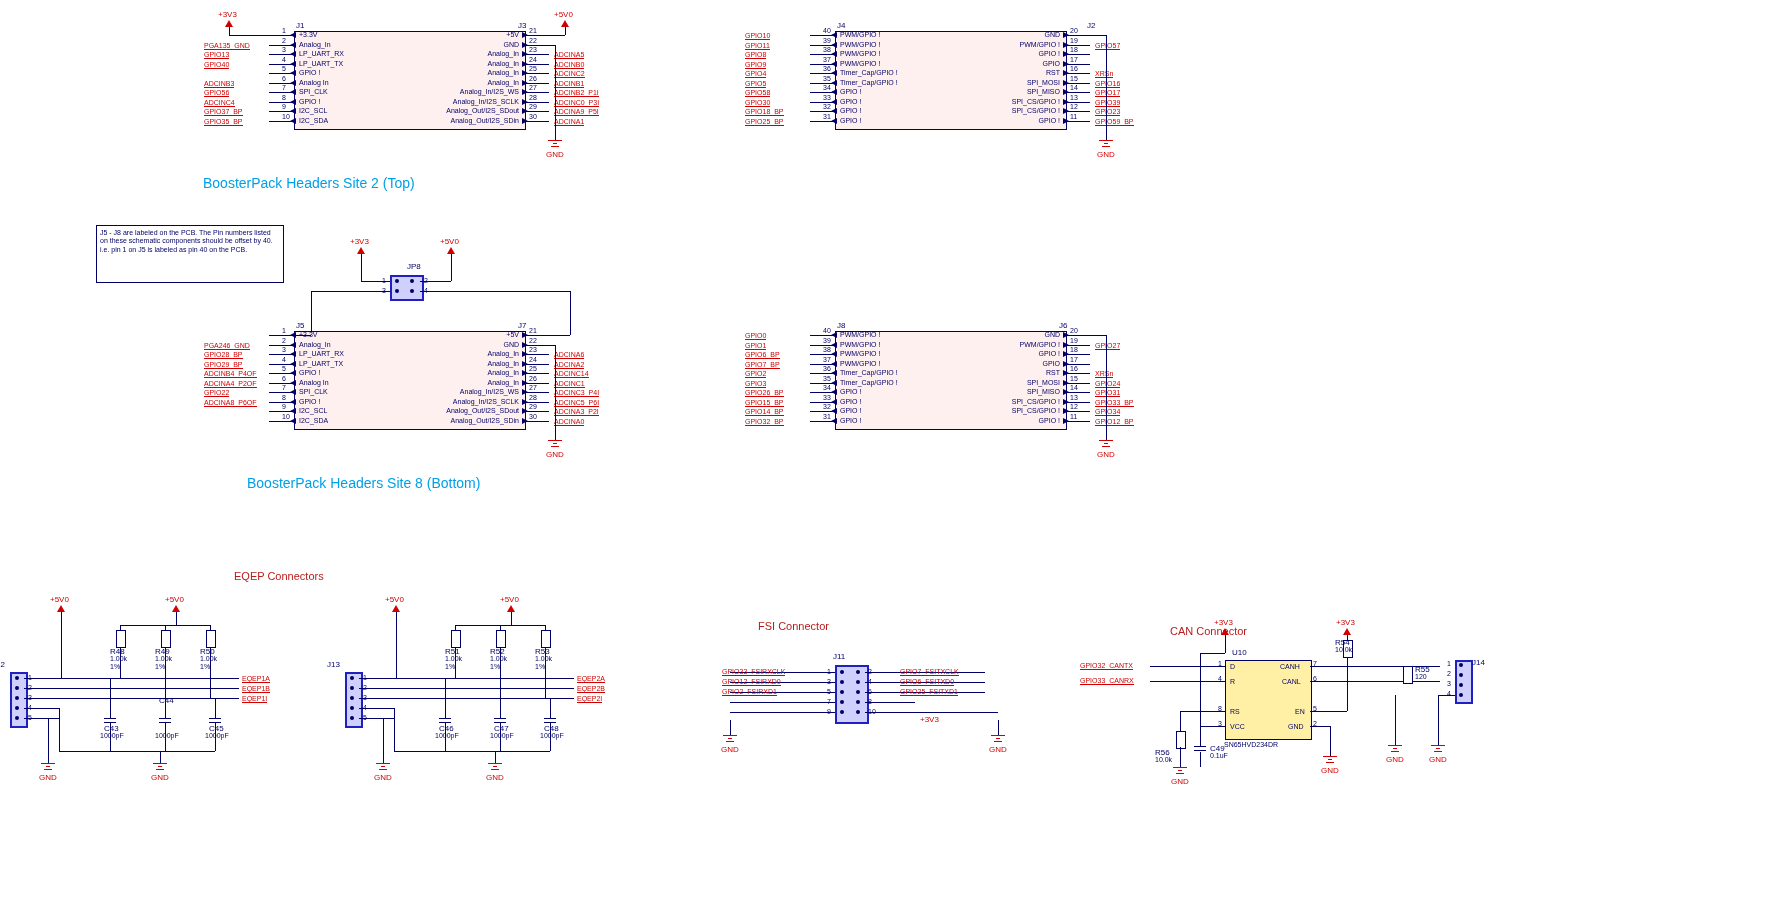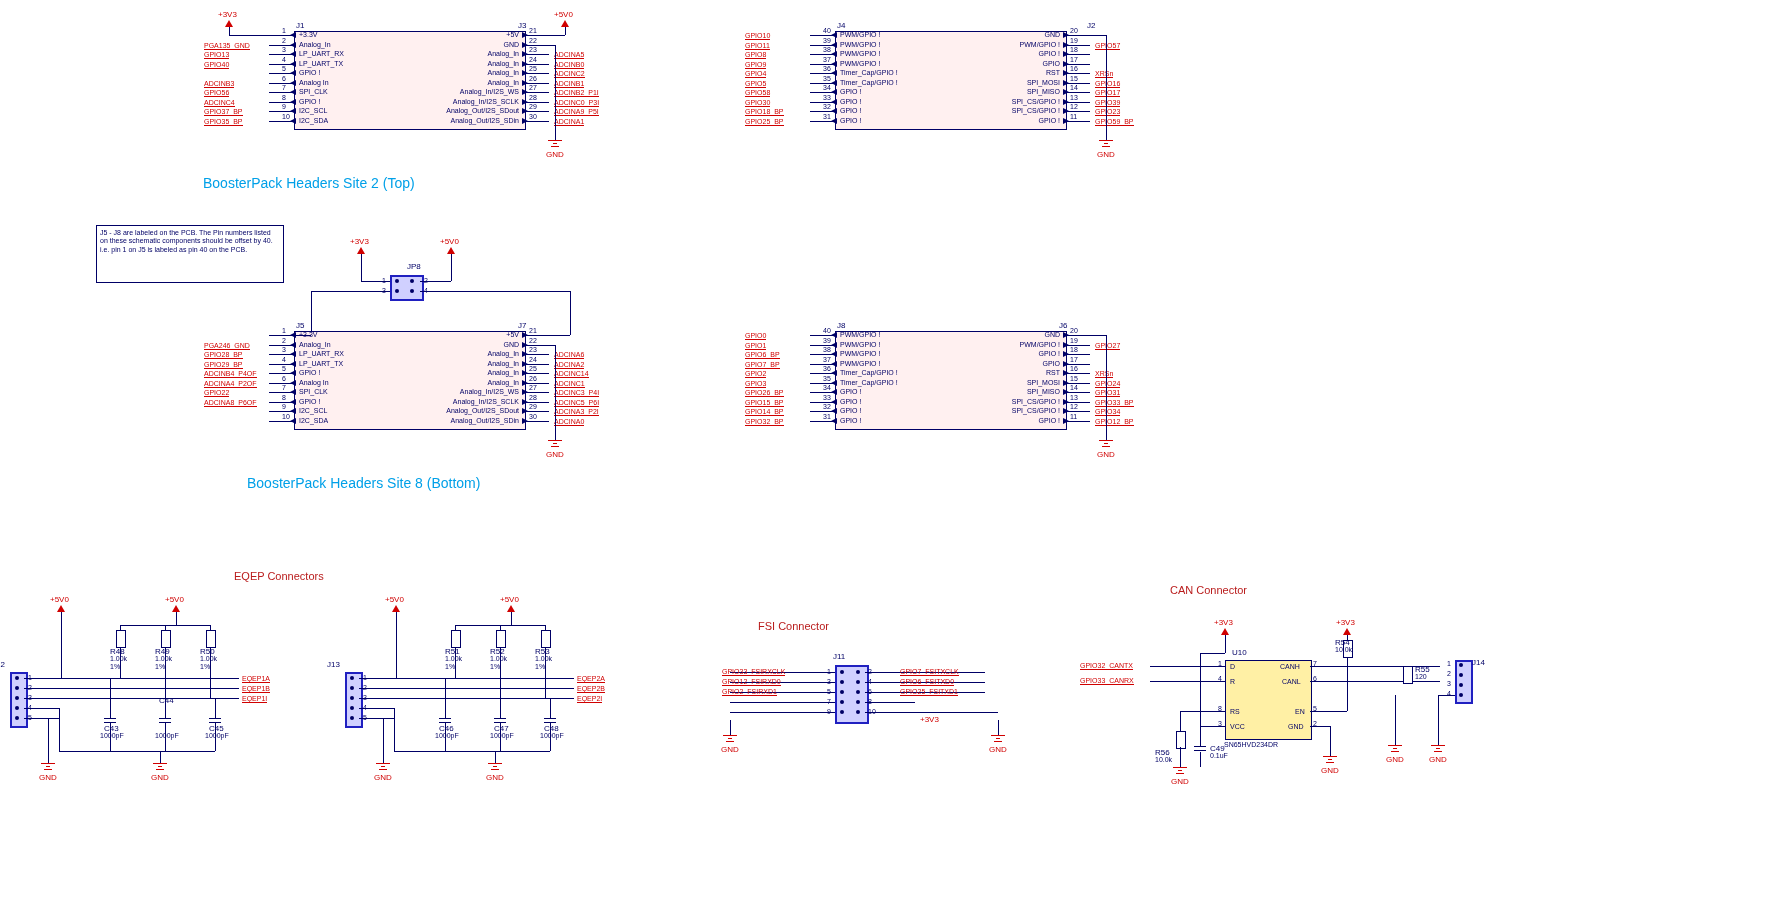--- a/index.html
+++ b/index.html
@@ -717,21 +717,21 @@
       <div class="g3"></div>
     </div>
 <div class="gndlab" style="left:720px;top:745px;width:20px">GND</div>
 <div class="wirev" style="left:998px;top:720px;height:15px"></div>
 <div class="gnd" style="left:988px;top:735px">
       <div class="g3"></div>
     </div>
 <div class="gndlab" style="left:988px;top:745px;width:20px">GND</div>
 <div class="pwr" style="left:920px;top:715px">+3V3</div>
 
-<div class="title-sm" style="left:1170px;top:584px">CAN Connector</div>
+<div class="title-sm" style="left:1170px;top:625px">CAN Connector</div>
 <div class="pwr" style="left:1214px;top:618px">+3V3</div>
 <div class="pwrarr" style="left:1221px;top:628px"></div>
 <div class="pwr" style="left:1336px;top:618px">+3V3</div>
 <div class="pwrarr" style="left:1343px;top:628px"></div>
 <div class="reflab" style="left:1232px;top:648px">U10</div>
 <div class="icbox" style="left:1225px;top:660px;width:85px;height:78px"></div>
 <div class="pinlab" style="left:1230px;top:663px">D</div>
 <div class="pinlab" style="left:1230px;top:678px">R</div>
 <div class="pinlab" style="left:1230px;top:708px">RS</div>
 <div class="pinlab" style="left:1230px;top:723px">VCC</div>

